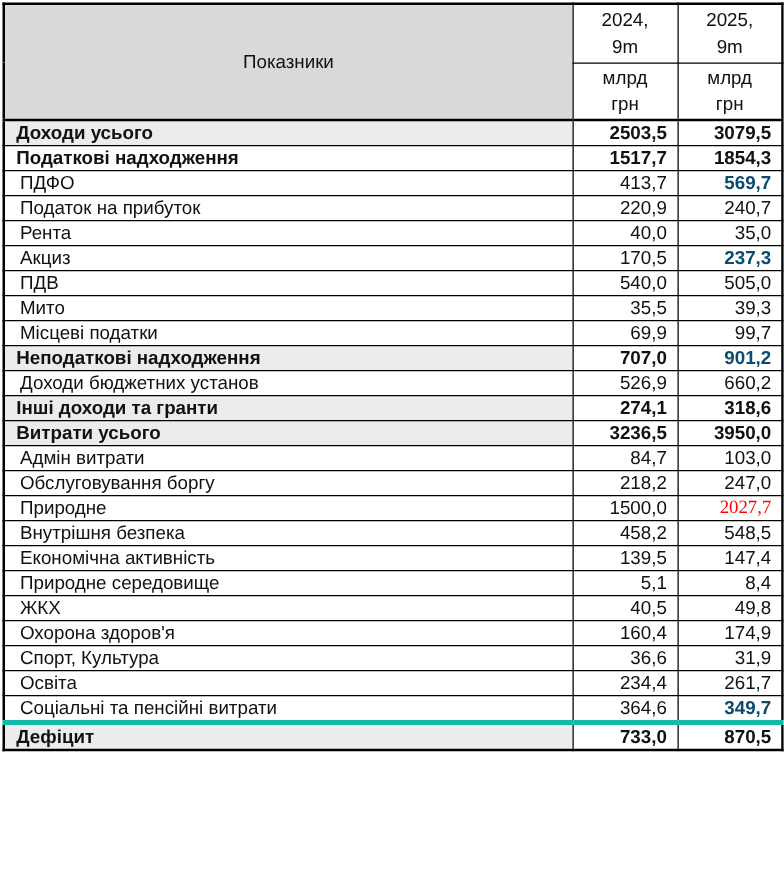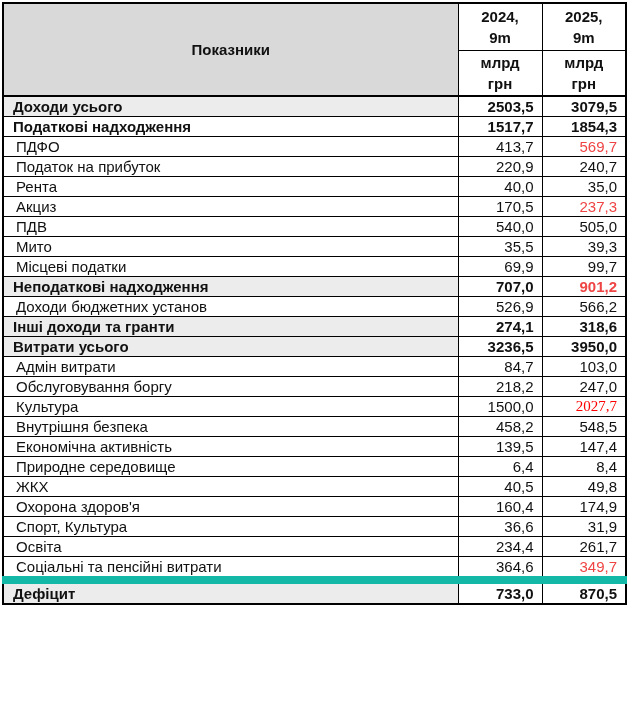--- a/index.html
+++ b/index.html
@@ -23,39 +23,39 @@
   }
   th, td {
     border: 1px solid #000000;
     font-size: 15px;
     color: #111111;
     vertical-align: middle;
     overflow: hidden;
     white-space: nowrap;
   }
   
-  thead th { font-weight: bold; text-align: center; background: #ffffff; }
+  thead th { font-weight: normal; text-align: center; background: #ffffff; }
   th.indicator-hdr {
     background: #d9d9d9;
     border-bottom: 2px solid #000000;
     font-size: 15px;
   }
   tr.hdr-years  { height: 47px; }
   tr.hdr-units  { height: 44px; }
   tr.hdr-units th { border-bottom: 2px solid #000000; }
   .hdr-line { line-height: 21px; }
   
   tbody tr { height: 19px; }
   td.lbl { text-align: left; padding-left: 9px; }
   td.val { text-align: right; padding-right: 8px; }
   tr.row-item td.lbl { padding-left: 12px; }
   tr.row-section td, tr.row-subtotal td { font-weight: bold; }
   tr.row-section td.lbl { background: #ececec; }
-  tr.row-deficit td { border-top: 8px solid #14b8a6; }
-  td.val.green { color: #ef4444; }
+  tr.row-deficit td { border-top: 4px solid #14b8a6; }
+  td.val.green { color: #0c4a6e; font-weight: bold; }
   td.val.red   { color: #FF0000; font-family: Liberation Serif, serif; }
 </style>
 </head>
 <body>
 
 <div class="page">
   <table class="budget">
     <colgroup>
       <col style="width:455px">
       <col style="width:84px">
@@ -131,21 +131,21 @@
           <td class="val">99,7</td>
         </tr>
         <tr class="row-section">
           <td class="lbl">Неподаткові надходження</td>
           <td class="val">707,0</td>
           <td class="val green">901,2</td>
         </tr>
         <tr class="row-item">
           <td class="lbl">Доходи бюджетних установ</td>
           <td class="val">526,9</td>
-          <td class="val">566,2</td>
+          <td class="val">660,2</td>
         </tr>
         <tr class="row-section">
           <td class="lbl">Інші доходи та гранти</td>
           <td class="val">274,1</td>
           <td class="val">318,6</td>
         </tr>
         <tr class="row-section">
           <td class="lbl">Витрати усього</td>
           <td class="val">3236,5</td>
           <td class="val">3950,0</td>
@@ -154,37 +154,37 @@
           <td class="lbl">Адмін витрати</td>
           <td class="val">84,7</td>
           <td class="val">103,0</td>
         </tr>
         <tr class="row-item">
           <td class="lbl">Обслуговування боргу</td>
           <td class="val">218,2</td>
           <td class="val">247,0</td>
         </tr>
         <tr class="row-item">
-          <td class="lbl">Культура</td>
+          <td class="lbl">Природне</td>
           <td class="val">1500,0</td>
           <td class="val red">2027,7</td>
         </tr>
         <tr class="row-item">
           <td class="lbl">Внутрішня безпека</td>
           <td class="val">458,2</td>
           <td class="val">548,5</td>
         </tr>
         <tr class="row-item">
           <td class="lbl">Економічна активність</td>
           <td class="val">139,5</td>
           <td class="val">147,4</td>
         </tr>
         <tr class="row-item">
           <td class="lbl">Природне середовище</td>
-          <td class="val">6,4</td>
+          <td class="val">5,1</td>
           <td class="val">8,4</td>
         </tr>
         <tr class="row-item">
           <td class="lbl">ЖКХ</td>
           <td class="val">40,5</td>
           <td class="val">49,8</td>
         </tr>
         <tr class="row-item">
           <td class="lbl">Охорона здоров'я</td>
           <td class="val">160,4</td>

